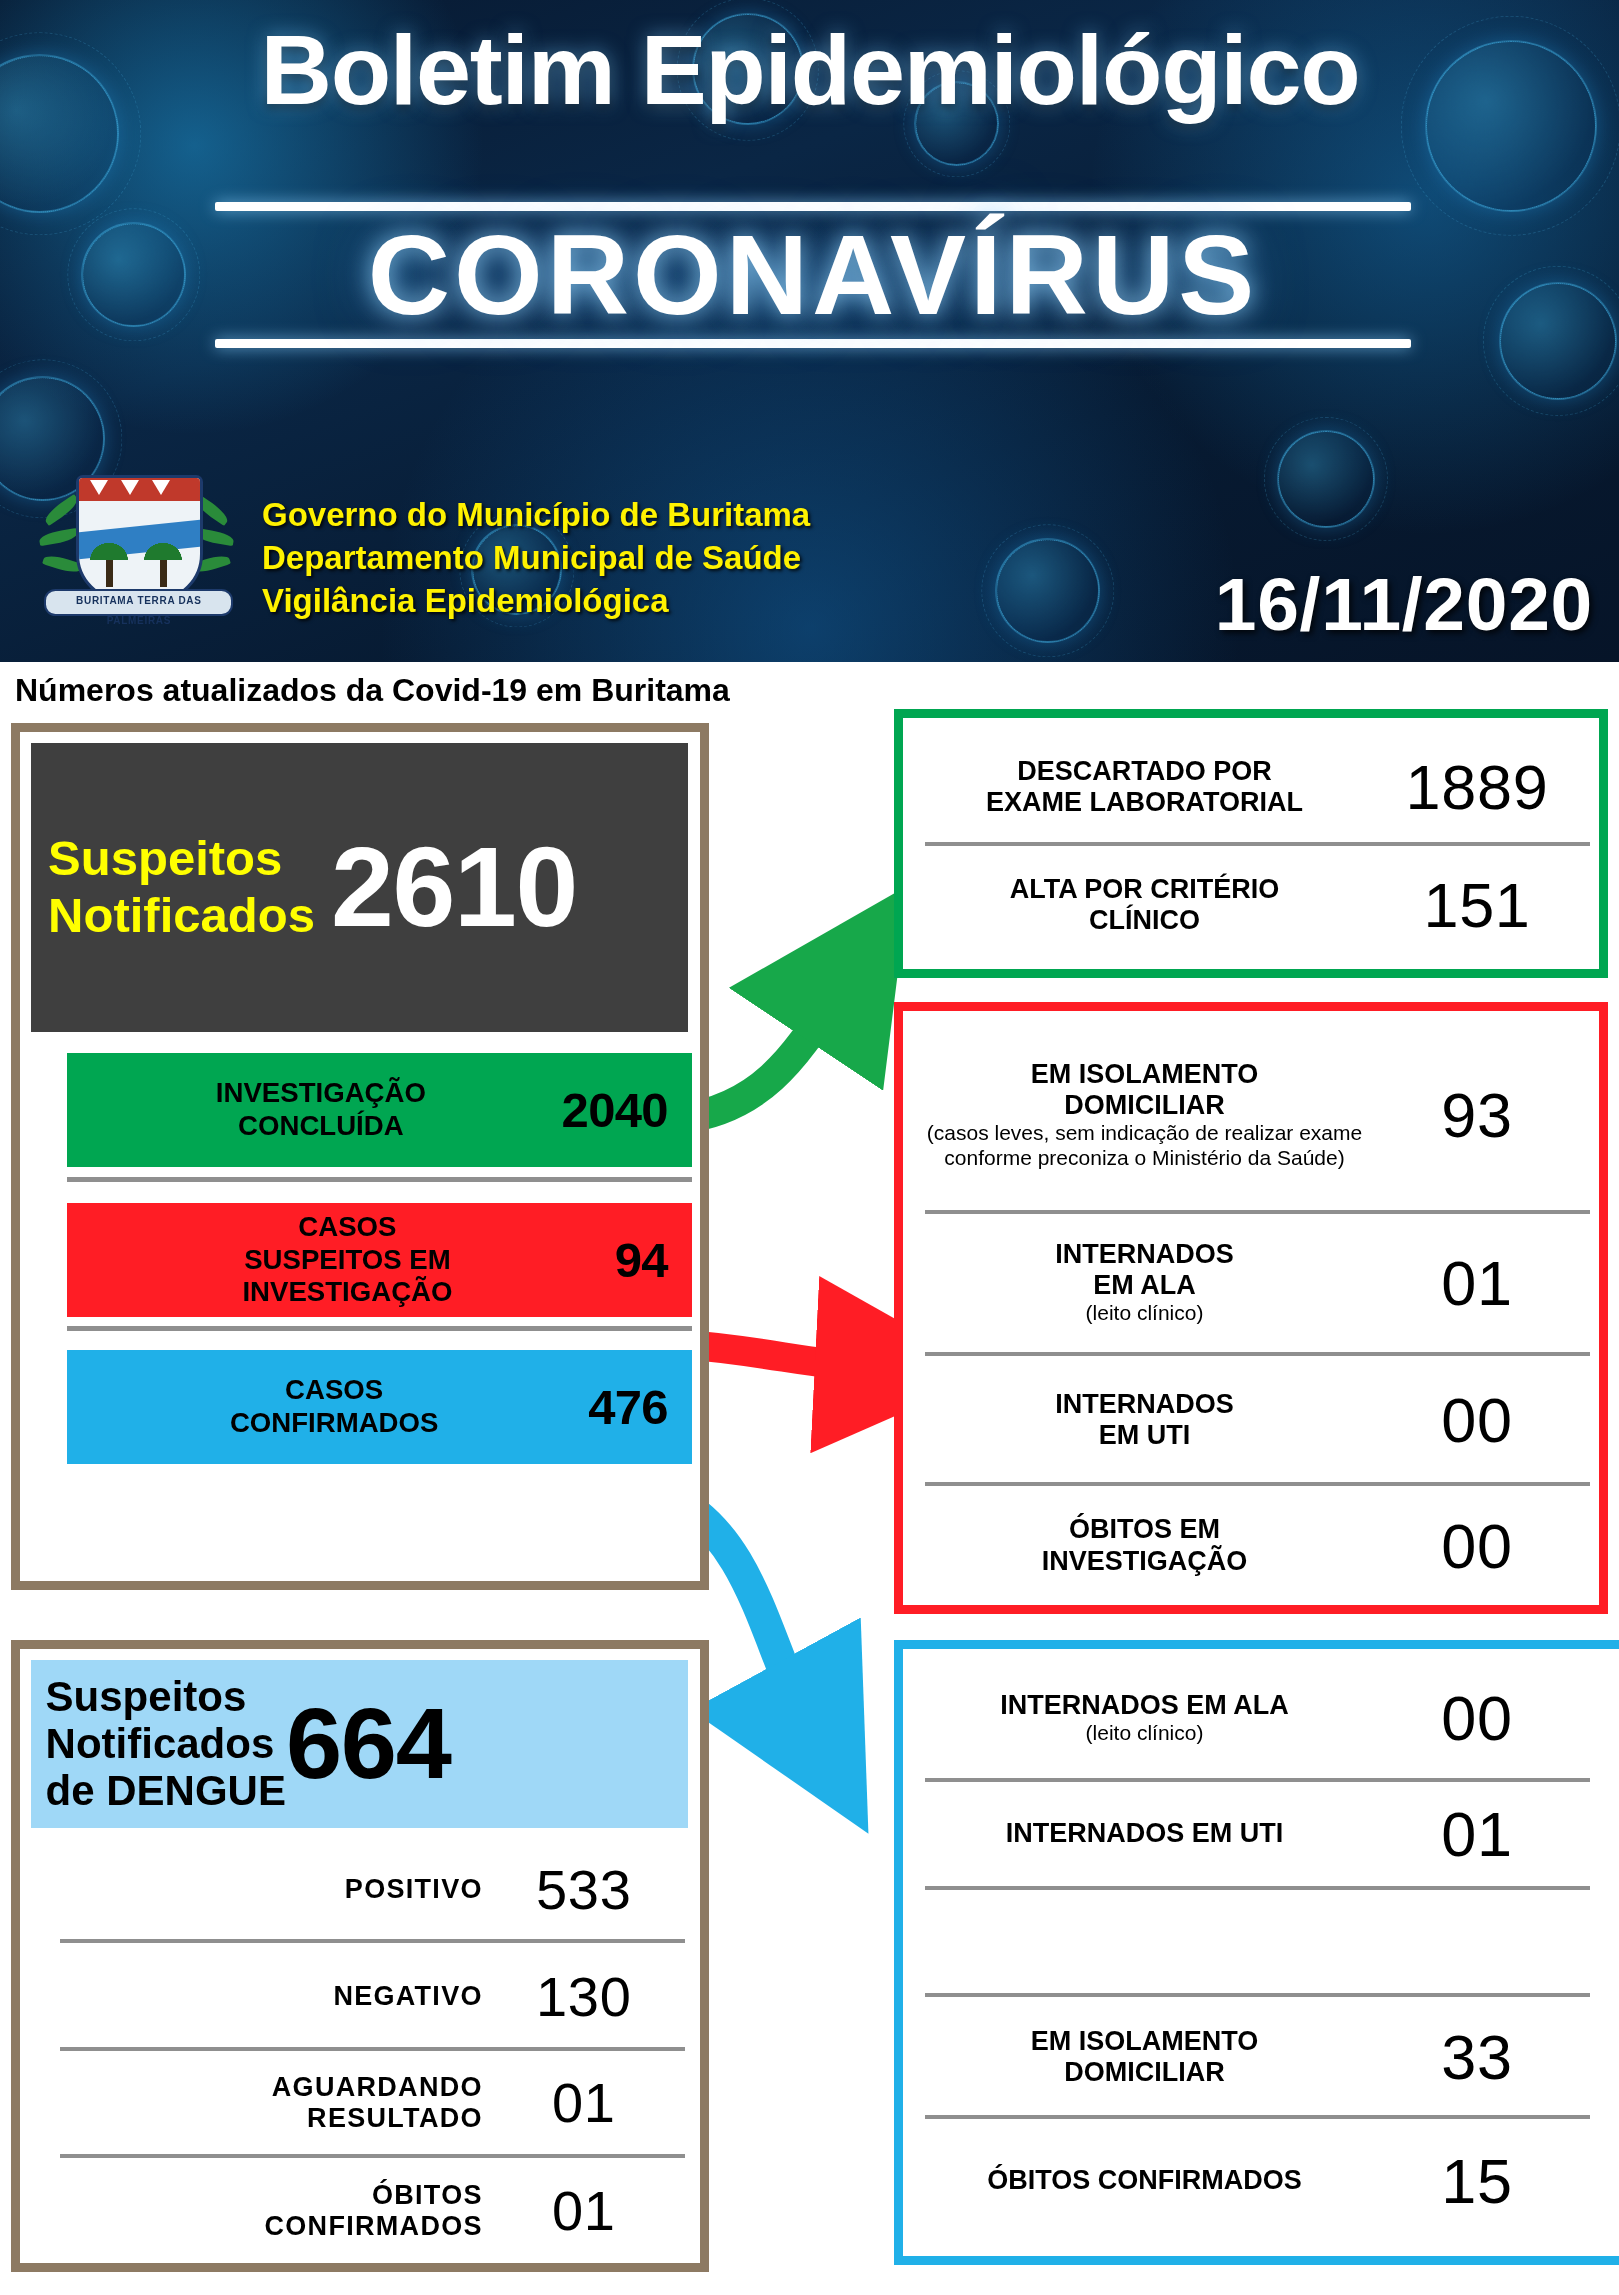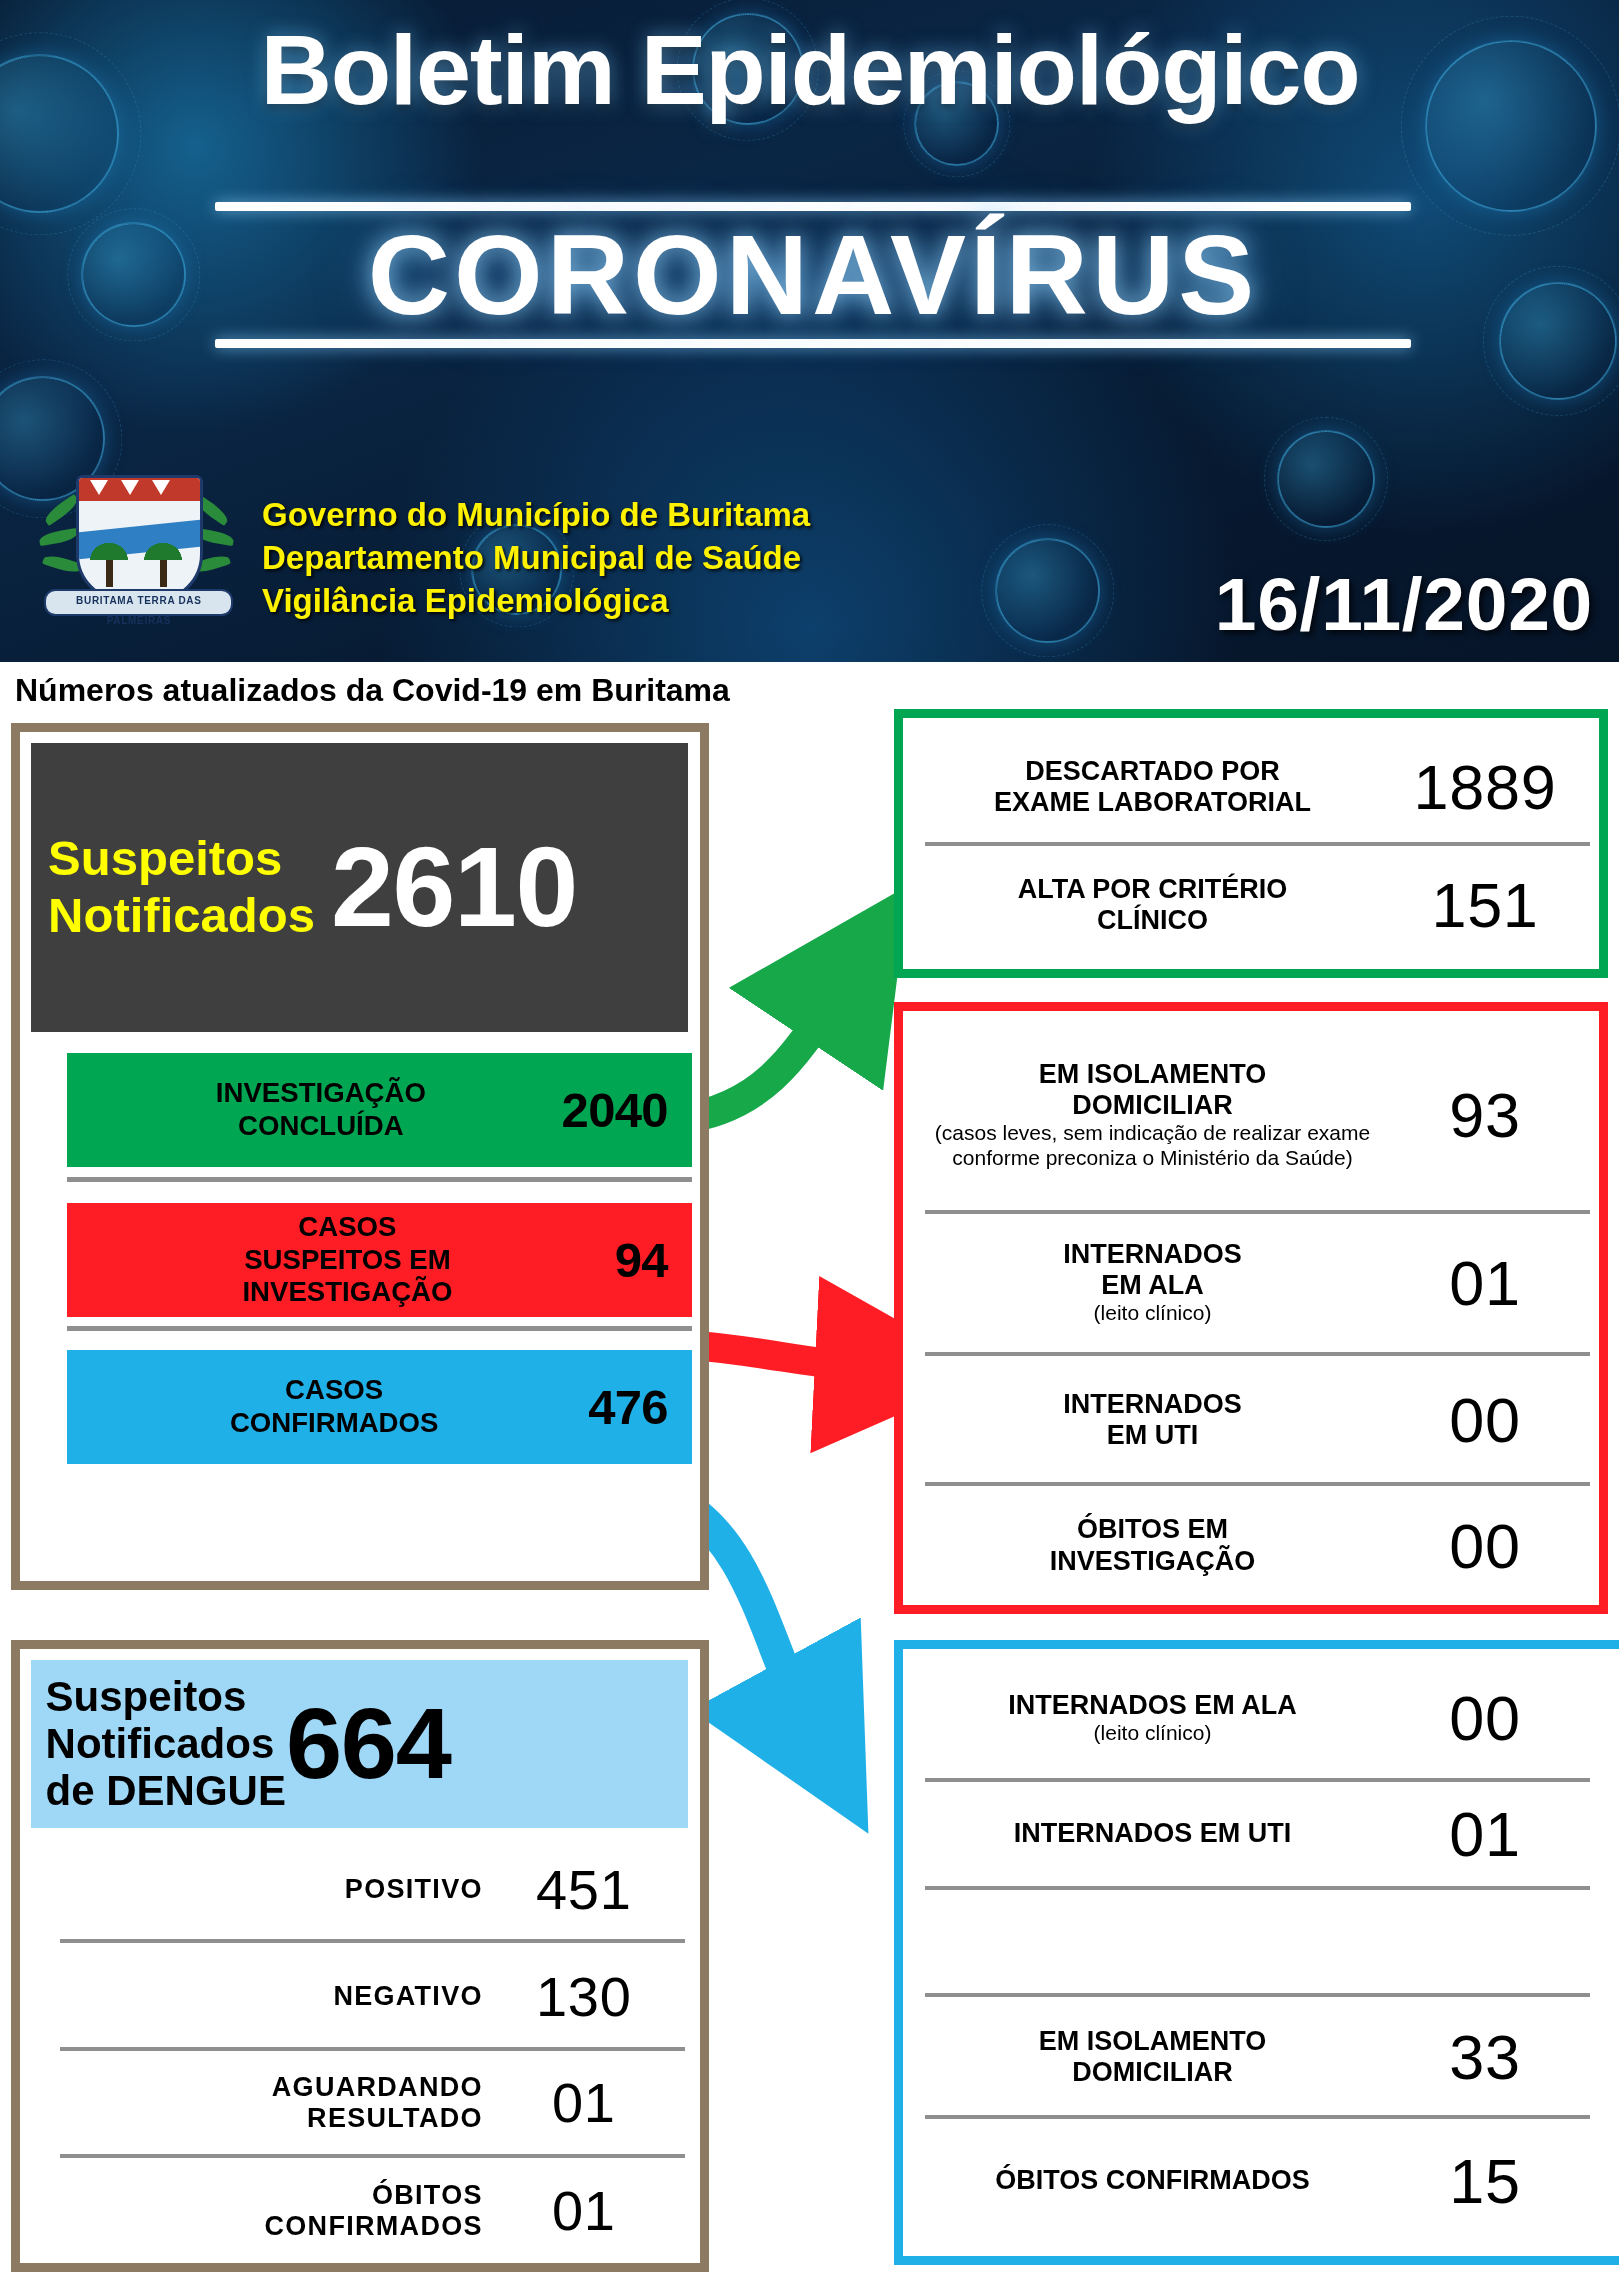--- a/index.html
+++ b/index.html
@@ -330,21 +330,21 @@
     position: absolute;
     background: #ffffff;
     box-sizing: border-box;
   }
   .rpanel-green { left: 894px; top: 709px;  width: 714px; height: 269px; border: 9.4px solid #00a651; }
   .rpanel-red   { left: 894px; top: 1002px;  width: 714px; height: 612px; border: 9.4px solid #ff1d25; }
   .rpanel-blue  { left: 894px; top: 1640px;  width: 808px; height: 625px; border: 9.4px solid #20b0e8; }
 
   .r-row {
     position: absolute;
-    left: 18px;
+    left: 10px;
     width: 665px;
     display: flex;
     align-items: center;
   }
   .r-row .lab {
     flex: 1;
     text-align: center;
     font-size: 27px;
     font-weight: bold;
     color: #000000;
@@ -494,21 +494,21 @@
     <div class="dengue-head-label">
       <div>Suspeitos</div>
       <div>Notificados</div>
       <div>de DENGUE</div>
     </div>
     <div class="dengue-head-value">664</div>
   </div>
 
   <div class="dg-row" style="top:190px;">
     <div class="lab">POSITIVO</div>
-    <div class="val">451</div>
+    <div class="val">533</div>
   </div>
   <div class="dg-sep" style="top:290px;"></div>
 
   <div class="dg-row" style="top:297px;">
     <div class="lab">NEGATIVO</div>
     <div class="val">130</div>
   </div>
   <div class="dg-sep" style="top:398px;"></div>
 
   <div class="dg-row" style="top:403px;">

